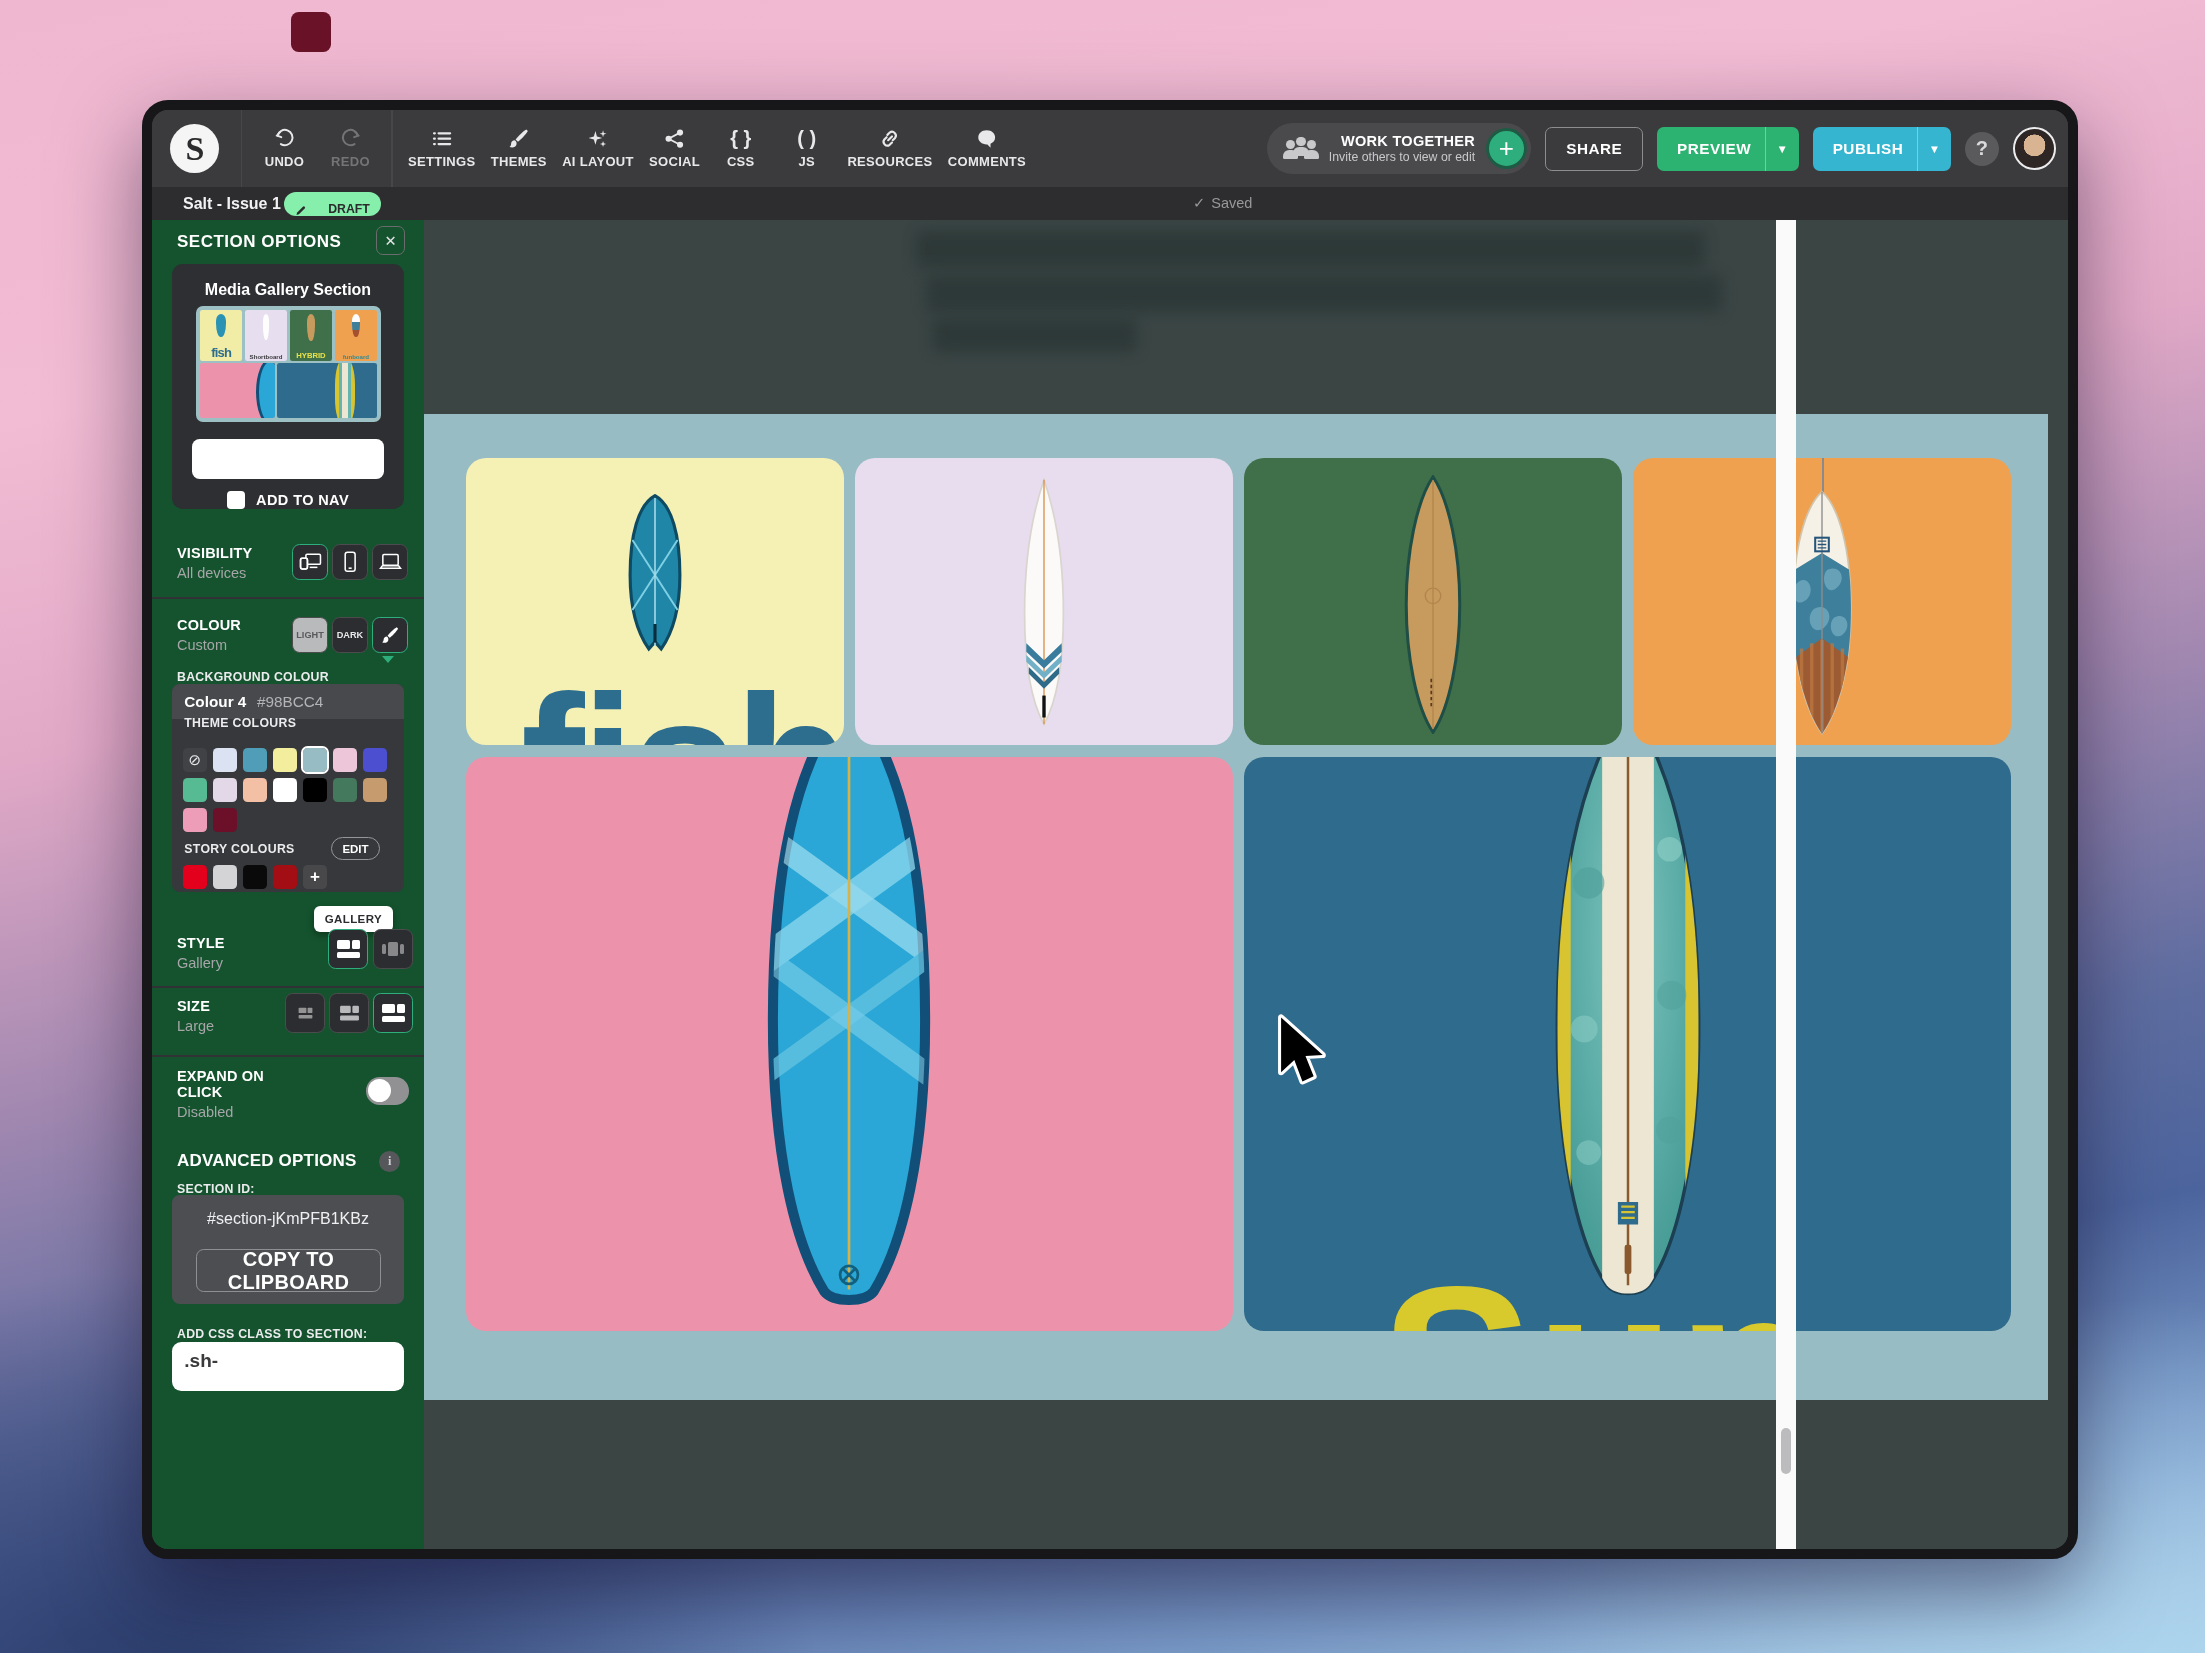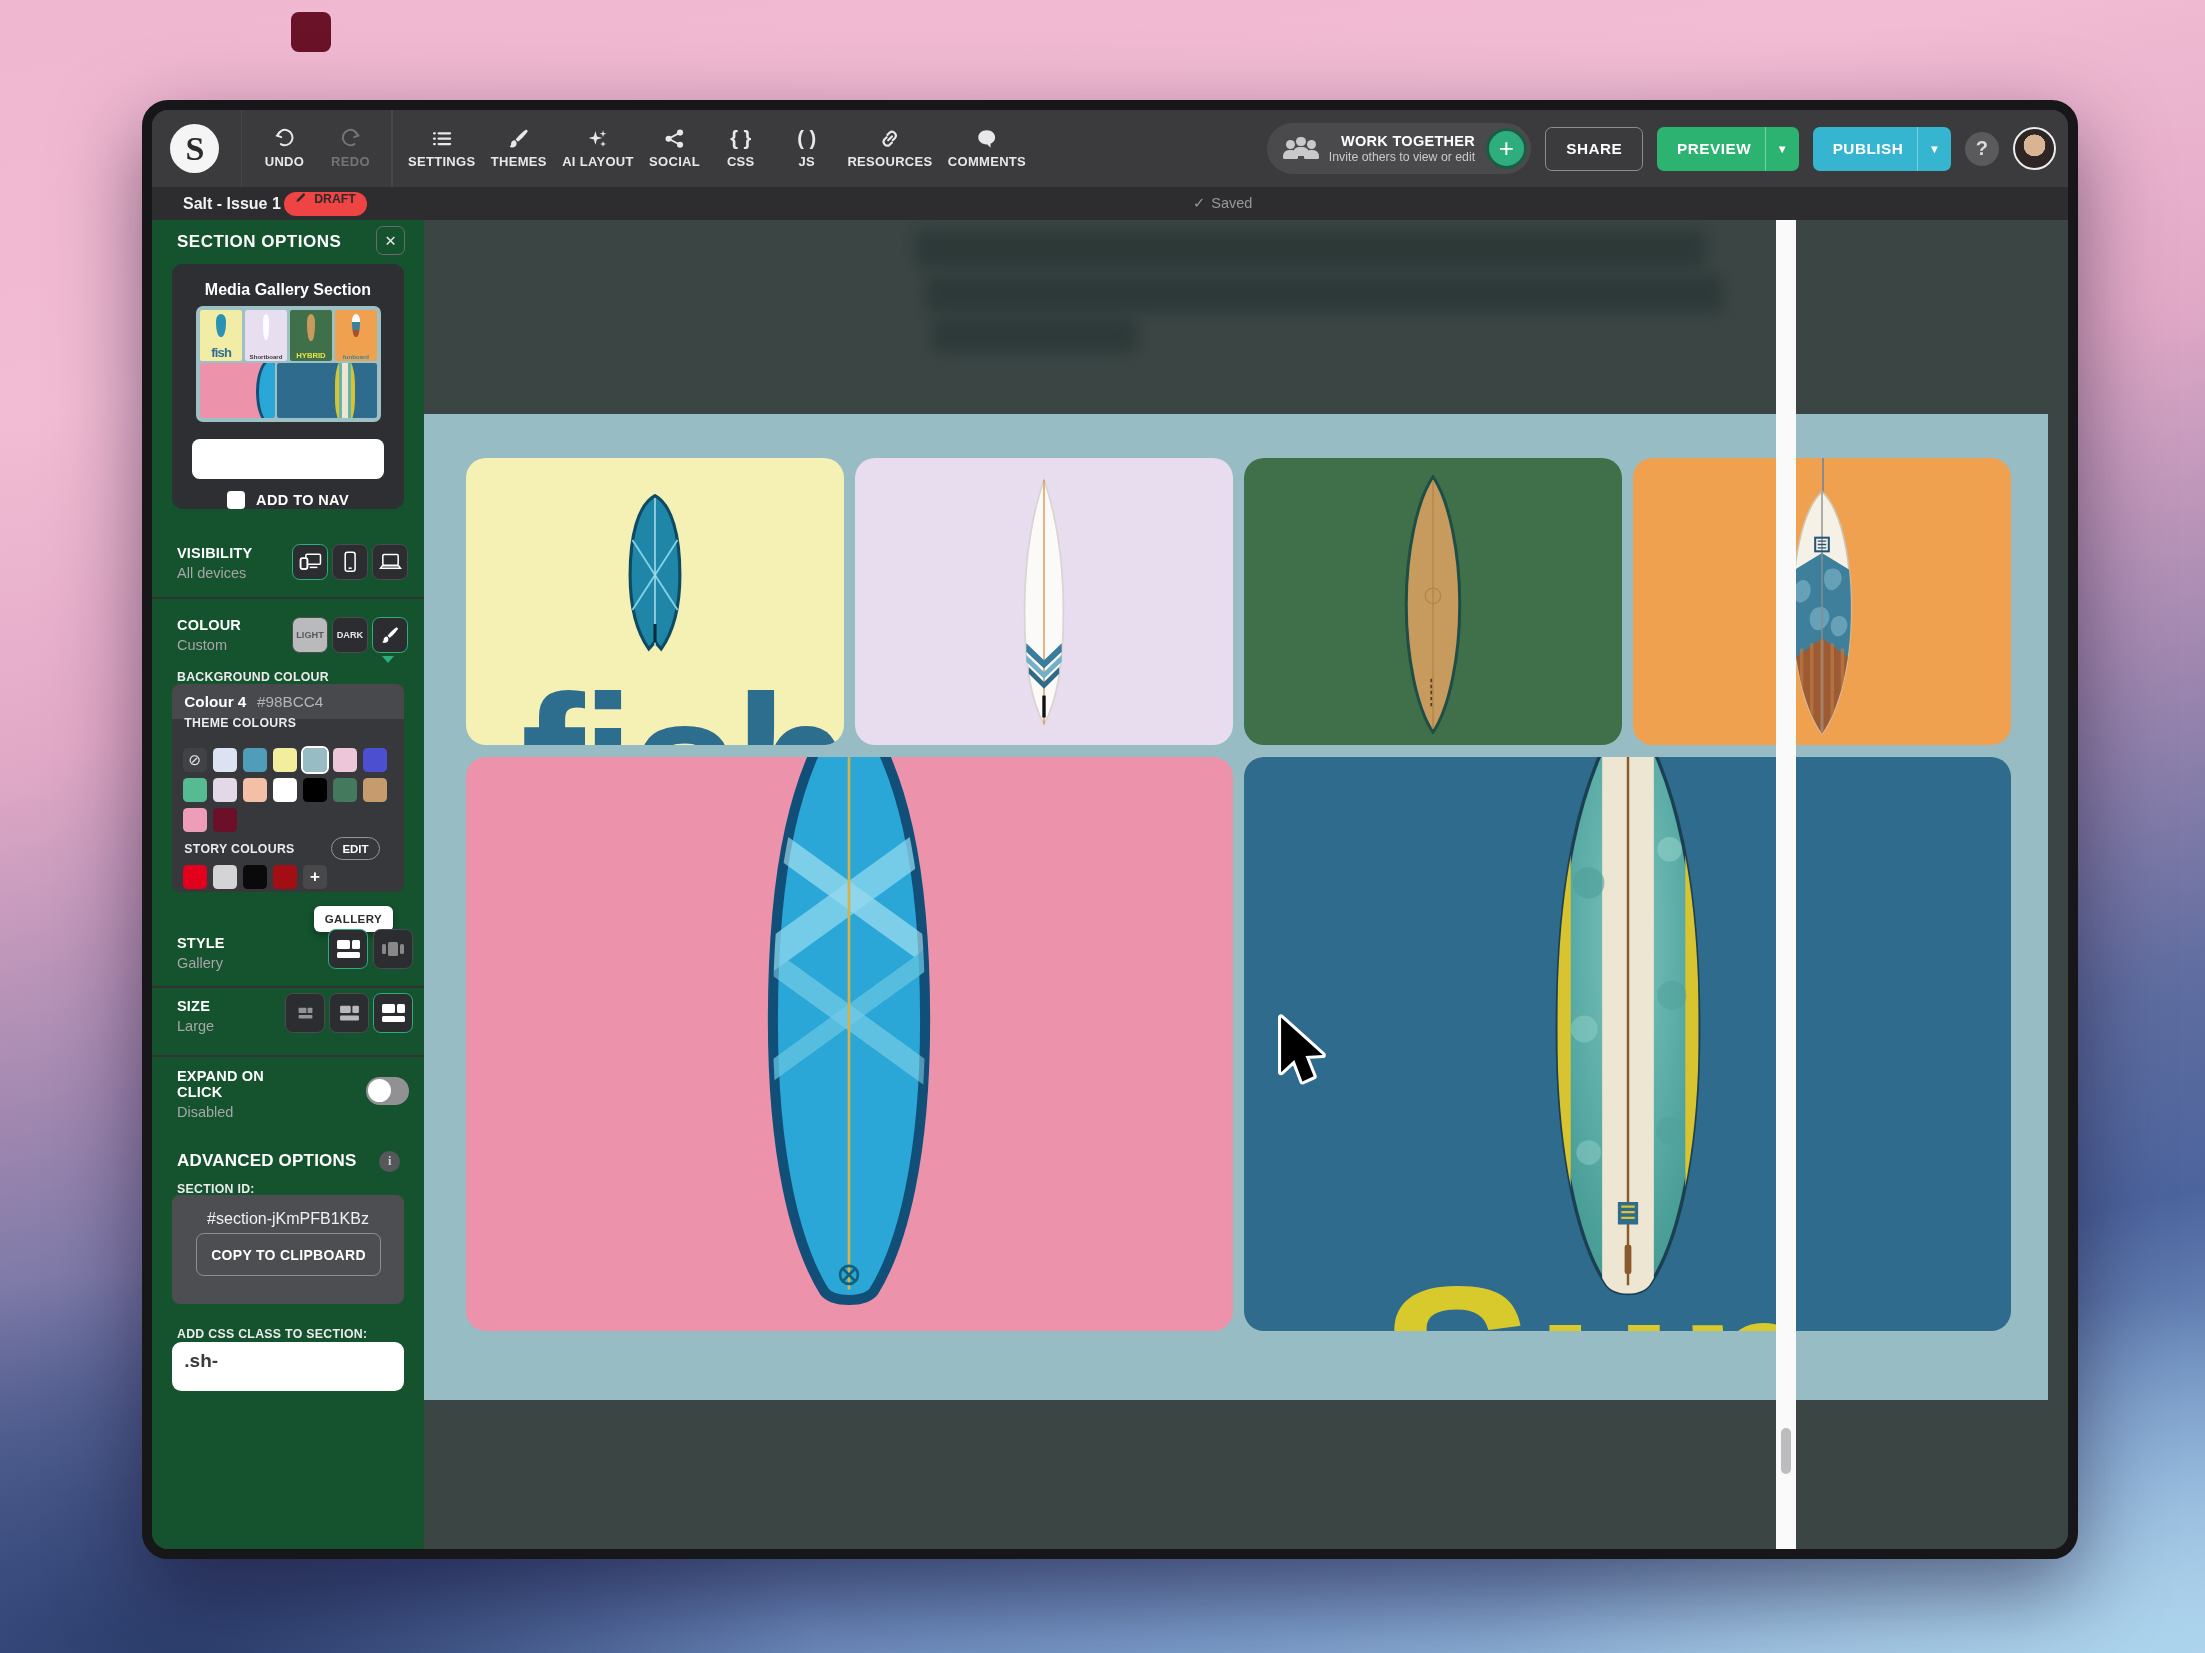--- a/index.html
+++ b/index.html
@@ -56,22 +56,22 @@
   .btn-caret { display:flex; align-items:center; justify-content:center; width:34px; height:44px; margin-left:13.8px;
     border-left:0.8px solid rgba(255,255,255,.35); font-size:11.5px; }
   .help-circle { width:34px; height:34px; border-radius:50%; background:#5a5a5d; color:#d9d9db;
     display:flex; align-items:center; justify-content:center; font-size:20px; font-weight:bold; cursor:pointer; }
   .avatar { width:43px; height:43px; border-radius:50%; border:2.3px solid #ececee; cursor:pointer;
     background:radial-gradient(circle at 50% 42%, #d8b492 0 36%, #2e2624 37% 100%); }
 
   
   .titlebar { left:0; top:77px; width:1916px; height:34px; background:#2d2d2f; }
   .doc-title { left:31px; top:7.7px; font-size:16px; font-weight:bold; color:#f2f2f4; }
-  .draft-pill { left:132px; top:4.6px; height:24.5px; background:#ef4444; border-radius:12.3px; display:flex; align-items:flex-start;
-    gap:8px; padding:0 10.7px; font-size:12.3px; font-weight:bold; color:#2b2b2d; cursor:pointer; }
+  .draft-pill { left:132px; top:4.6px; height:24.5px; background:#86efac; border-radius:12.3px; display:flex; align-items:flex-end;
+    gap:22px; padding:0 10.7px; font-size:12.3px; font-weight:bold; color:#2b2b2d; cursor:pointer; }
   .saved { left:1041px; top:8.4px; font-size:14.5px; color:#98989a; display:flex; gap:6.1px; align-items:center; }
 
   
   .panel { left:0; top:110px; width:272px; height:1329px; background:#14532d; color:#fff; }
   .panel-h { left:25px; top:12.3px; font-size:17px; font-weight:bold; letter-spacing:0.5px; }
   .close-btn { left:224px; top:6.1px; width:29px; height:29px; border:1.5px solid #6c6c6f; border-radius:6.9px;
     display:flex; align-items:center; justify-content:center; font-size:14.5px; color:#e4e4e6; cursor:pointer; }
   .card1 { left:20px; top:44px; width:232px; height:245px; background:#2d2f32; border-radius:10.7px; }
   .card1-title { width:100%; text-align:center; top:17px; font-size:16px; font-weight:bold; }
   .thumb { left:24px; top:42px; width:185px; height:116px; background:#9cc0c4; border-radius:6.9px; padding:3.8px; display:flex; flex-direction:column; gap:2.3px; }
@@ -120,22 +120,22 @@
   .car-icon { display:flex; gap:2.3px; align-items:center; }
   .car-icon div { background:#88888b; border-radius:1.5px; }
 
   .toggle { left:214px; top:857px; width:43px; height:27.6px; background:#919194; border-radius:13.8px; cursor:pointer; }
   .toggle .knob { position:absolute; left:2.3px; top:2.3px; width:23px; height:23px; background:#fff; border-radius:50%; }
 
   .info-circle { left:227px; top:931px; width:21.4px; height:21.4px; border-radius:50%; background:#55575a; color:#cfcfd2;
     font-size:12.3px; font-weight:bold; display:flex; align-items:center; justify-content:center; font-family:"Liberation Serif",serif; }
   .id-box { left:20px; top:975px; width:232px; height:109px; background:#4c4e51; border-radius:7.7px; text-align:center; }
   .id-text { width:100%; top:15.3px; font-size:16px; color:#f0f0f2; }
-  .copy-btn { left:24px; top:38px; width:185px; height:43px; border:1.5px solid #8f8f93; border-radius:7.7px;
-    display:flex; align-items:center; justify-content:center; font-size:14px; font-weight:bold; letter-spacing:0.3px; cursor:pointer; }
+  .copy-btn { left:24px; top:54px; width:185px; height:43px; border:1.5px solid #8f8f93; border-radius:7.7px;
+    display:flex; align-items:center; justify-content:center; font-size:20px; font-weight:bold; letter-spacing:0.3px; cursor:pointer; }
   .css-input { left:20px; top:1122px; width:232px; height:49px; background:#fff; border:none; border-radius:9.2px;
     font-size:19px; font-weight:bold; color:#3a3a3c; padding:0 0 10.7px 12.3px; font-family:"Liberation Sans",sans-serif; }
   .tip { left:25px; top:1189px; width:224px; font-size:14.5px; line-height:22px; color:#b2b2b5; }
 
   
   .canvas { left:272px; top:110px; width:1644px; height:1329px; background:#3a4544; overflow:hidden; }
   .blurline { background:#2c3837; filter:blur(6.9px); border-radius:6.1px; opacity:.9; }
   .gallery { left:0; top:194px; width:1624px; height:986px; background:#98bcc4; }
   .tiles { left:42px; top:44px; width:1545px; }
   .trow1 { display:grid; grid-template-columns:repeat(4,1fr); gap:11.5px; }

